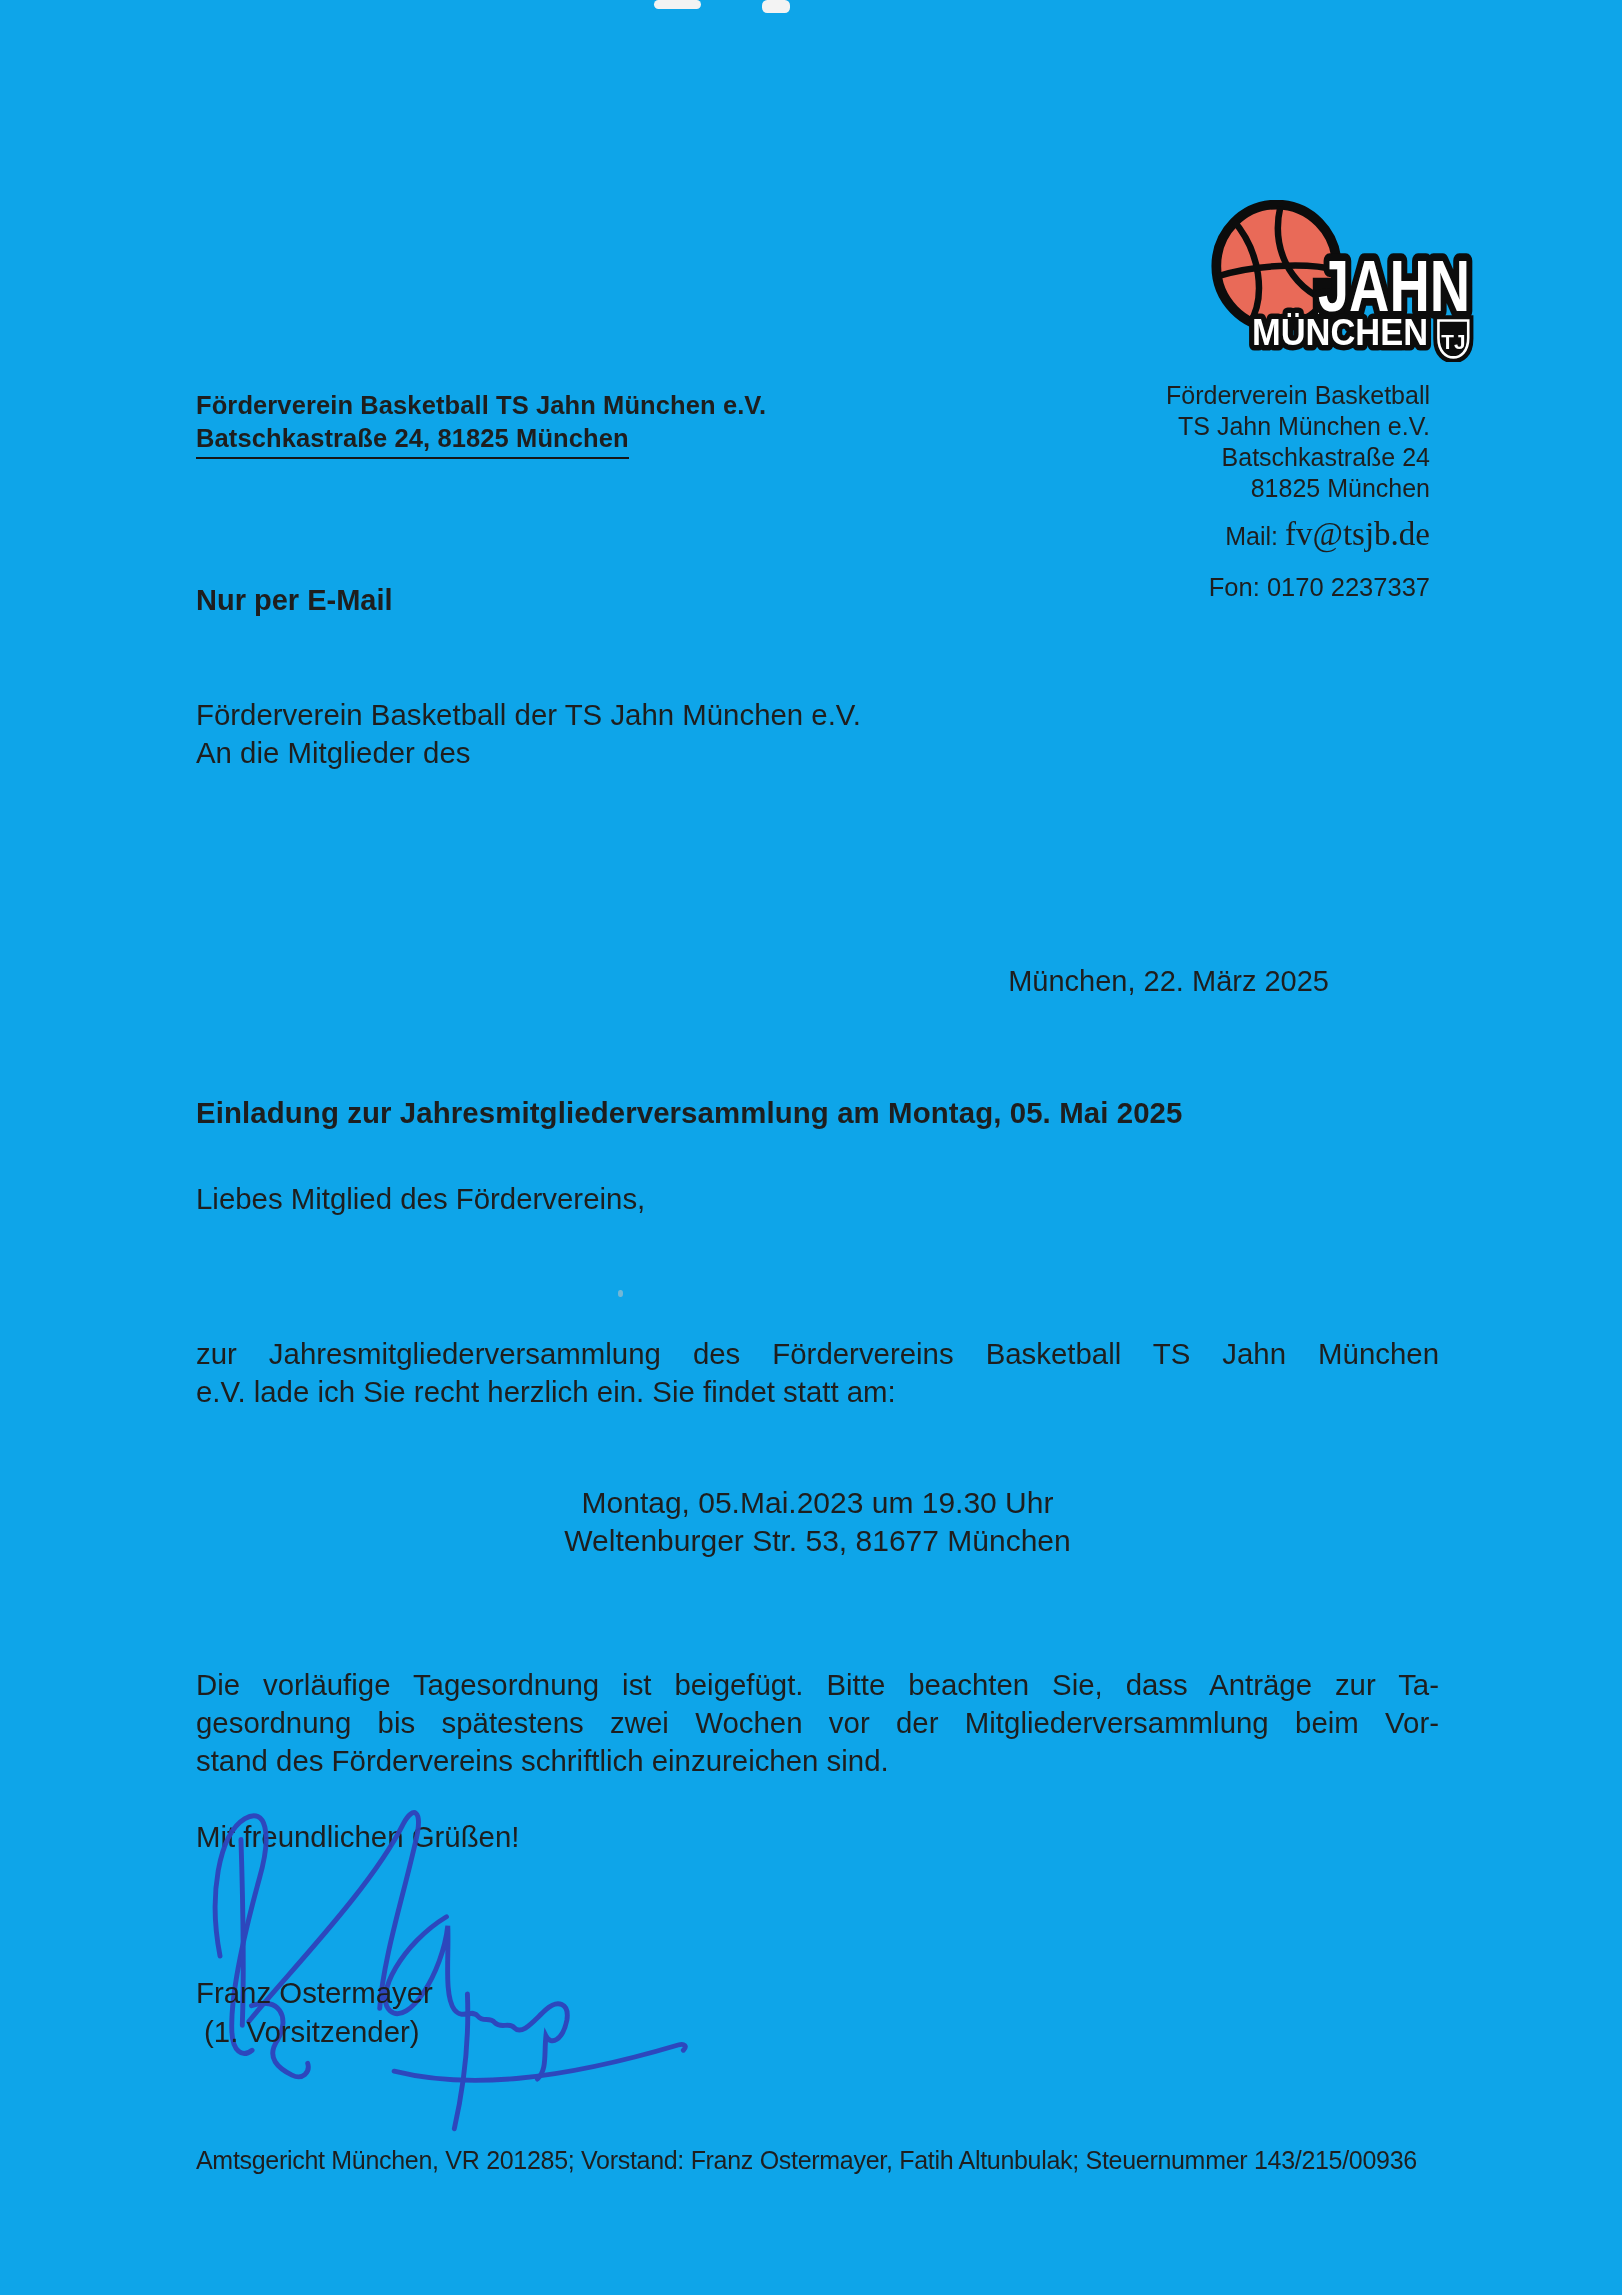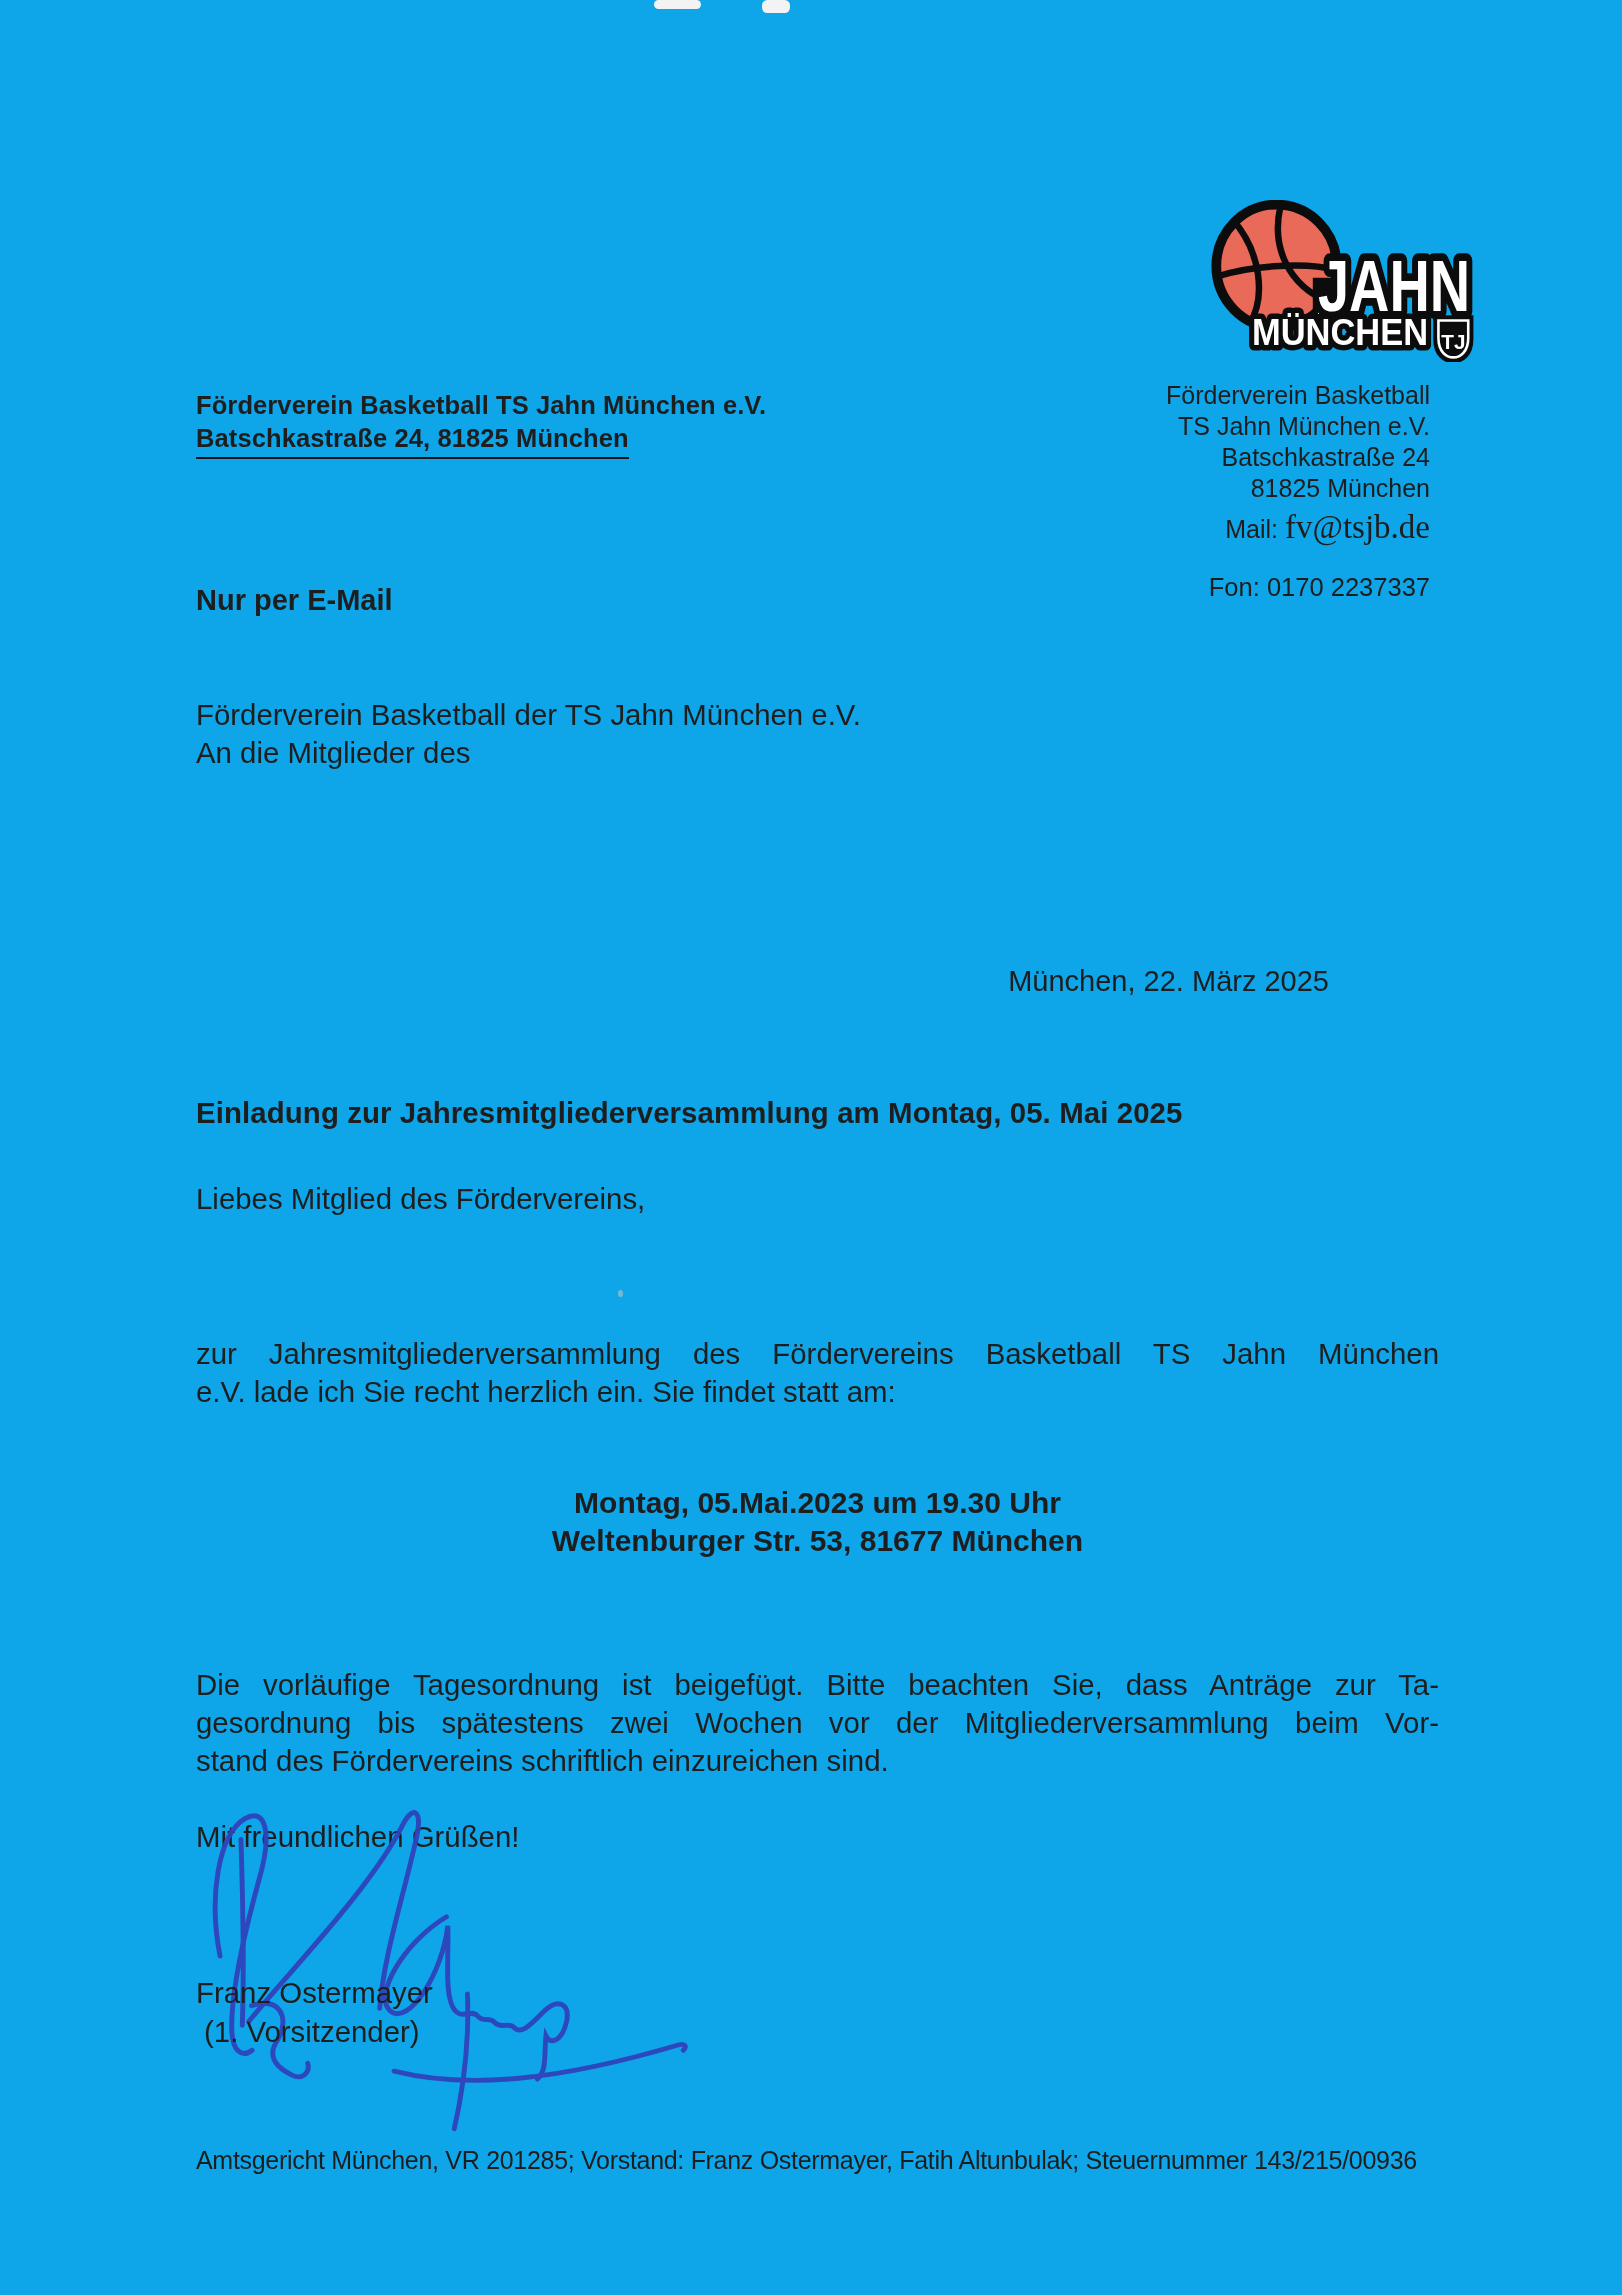--- a/index.html
+++ b/index.html
@@ -10,36 +10,36 @@
   .abs{position:absolute;}
   .jline{text-align:justify; text-align-last:justify;}
   .line{white-space:nowrap;}
 
   
   .sender{left:196px; top:389px; font-size:25.5px; line-height:33px; font-weight:bold; letter-spacing:0.1px;}
   .sender .underline{display:inline-block; border-bottom:2.6px solid #161616; padding-bottom:2px;}
 
   
   .addr{right:193px; top:380px; text-align:right; font-size:25px; line-height:31px;}
-  .addr .mail-line{margin-top:8px;}
+  .addr .mail-line{margin-top:15px;}
   .addr .mail-value{font-family:"Liberation Serif", serif; font-size:33px;}
   .fon{right:193px; top:573px; font-size:25.5px;}
 
   .delivery{left:196px; top:584px; font-size:29px; font-weight:bold;}
 
   .recipient{left:196px; top:696px; font-size:29.4px; line-height:38px;}
 
   .dateline{right:294px; top:965px; font-size:29px;}
 
   .subject{left:196px; top:1096px; font-size:29.4px; font-weight:bold; letter-spacing:0.1px;}
 
   .salutation{left:196px; top:1182px; font-size:29.4px;}
 
   .para1{left:196px; top:1335px; width:1243px; font-size:29.4px; line-height:38px;}
-  .event{left:196px; top:1484px; width:1243px; text-align:center; font-size:30px; font-weight:bold; line-height:38px;}
+  .event{left:196px; top:1484px; width:1243px; text-align:center; font-size:30px; font-weight:normal; line-height:38px;}
   .para2{left:196px; top:1666px; width:1243px; font-size:29.4px; line-height:38px;}
 
   .closing{left:196px; top:1820px; font-size:29.4px;}
 
   .sig-name{left:196px; top:1976px; font-size:29.4px;}
   .sig-title{left:204px; top:2015px; font-size:29.4px;}
 
   .footer{left:196px; top:2146px; width:1283px; font-size:25px; letter-spacing:-0.3px; white-space:nowrap;}
 
   .smudge{background:#f3f3f3; border-radius:5.2px;}

